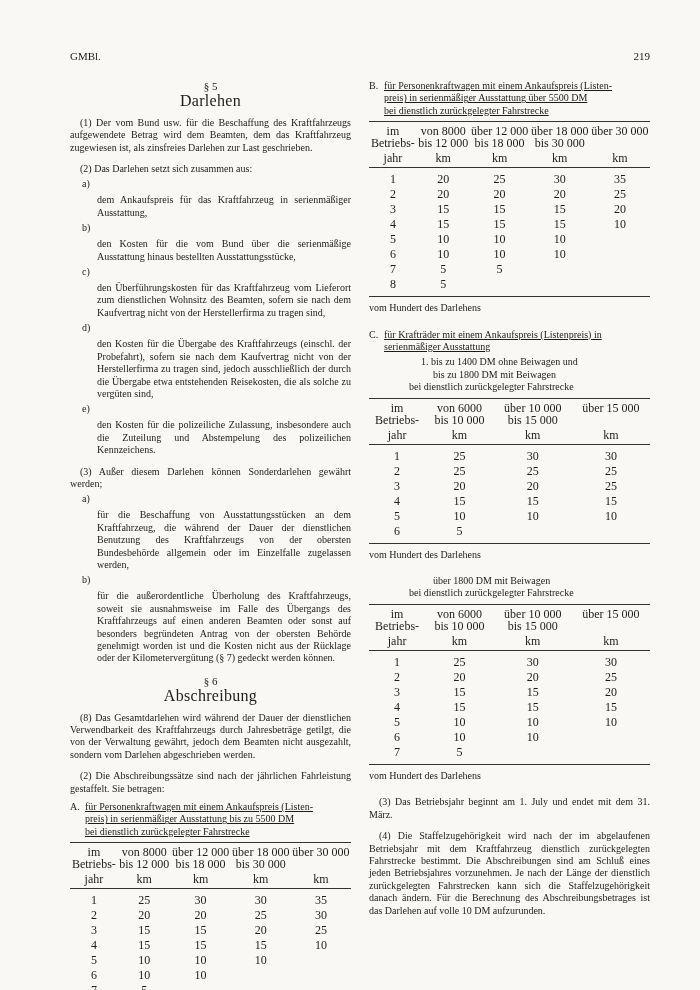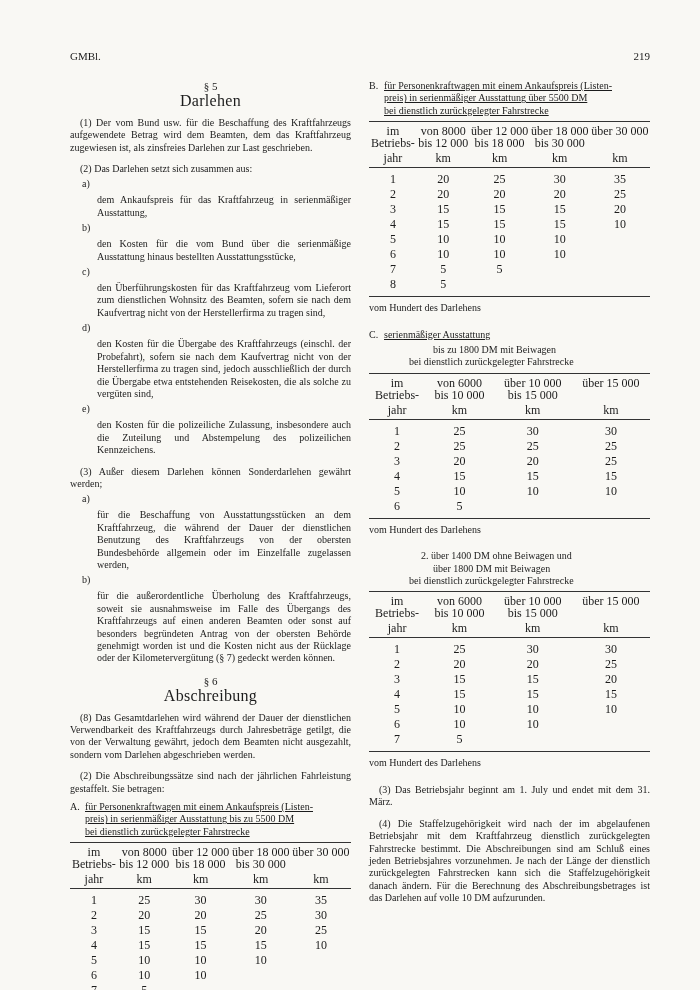--- a/index.html
+++ b/index.html
@@ -291,25 +291,27 @@
               <td></td>
               <td></td>
             </tr>
           </tbody>
         </table>
       <div class="table-note">vom Hundert des Darlehens</div>
 
       <div class="caption">
         <span class="cap-label">C.</span>
         <span class="cap-body">
+          <span class="cap-line">für Krafträder mit einem Ankaufspreis (Listenpreis) in</span>
           <span class="cap-line">serienmäßiger Ausstattung</span>
         </span>
       </div>
 
       <div class="sub-block">
+        <span class="sub-line l1">1. bis zu 1400 DM ohne Beiwagen und</span>
         <span class="sub-line l2">bis zu 1800 DM mit Beiwagen</span>
         <span class="sub-line l3">bei dienstlich zurückgelegter Fahrstrecke</span>
       </div>
 
       <table class="rate-table cols3">
           <thead>
             <tr>
               <th>
                 <div>im</div>
                 <div>Betriebs-</div>
@@ -367,21 +369,20 @@
               <td>6</td>
               <td>5</td>
               <td></td>
               <td></td>
             </tr>
           </tbody>
         </table>
       <div class="table-note">vom Hundert des Darlehens</div>
 
       <div class="sub-block">
-        <span class="sub-line l1">2. über 1400 DM ohne Beiwagen und</span>
         <span class="sub-line l2">über 1800 DM mit Beiwagen</span>
         <span class="sub-line l3">bei dienstlich zurückgelegter Fahrstrecke</span>
       </div>
 
       <table class="rate-table cols3">
           <thead>
             <tr>
               <th>
                 <div>im</div>
                 <div>Betriebs-</div>

